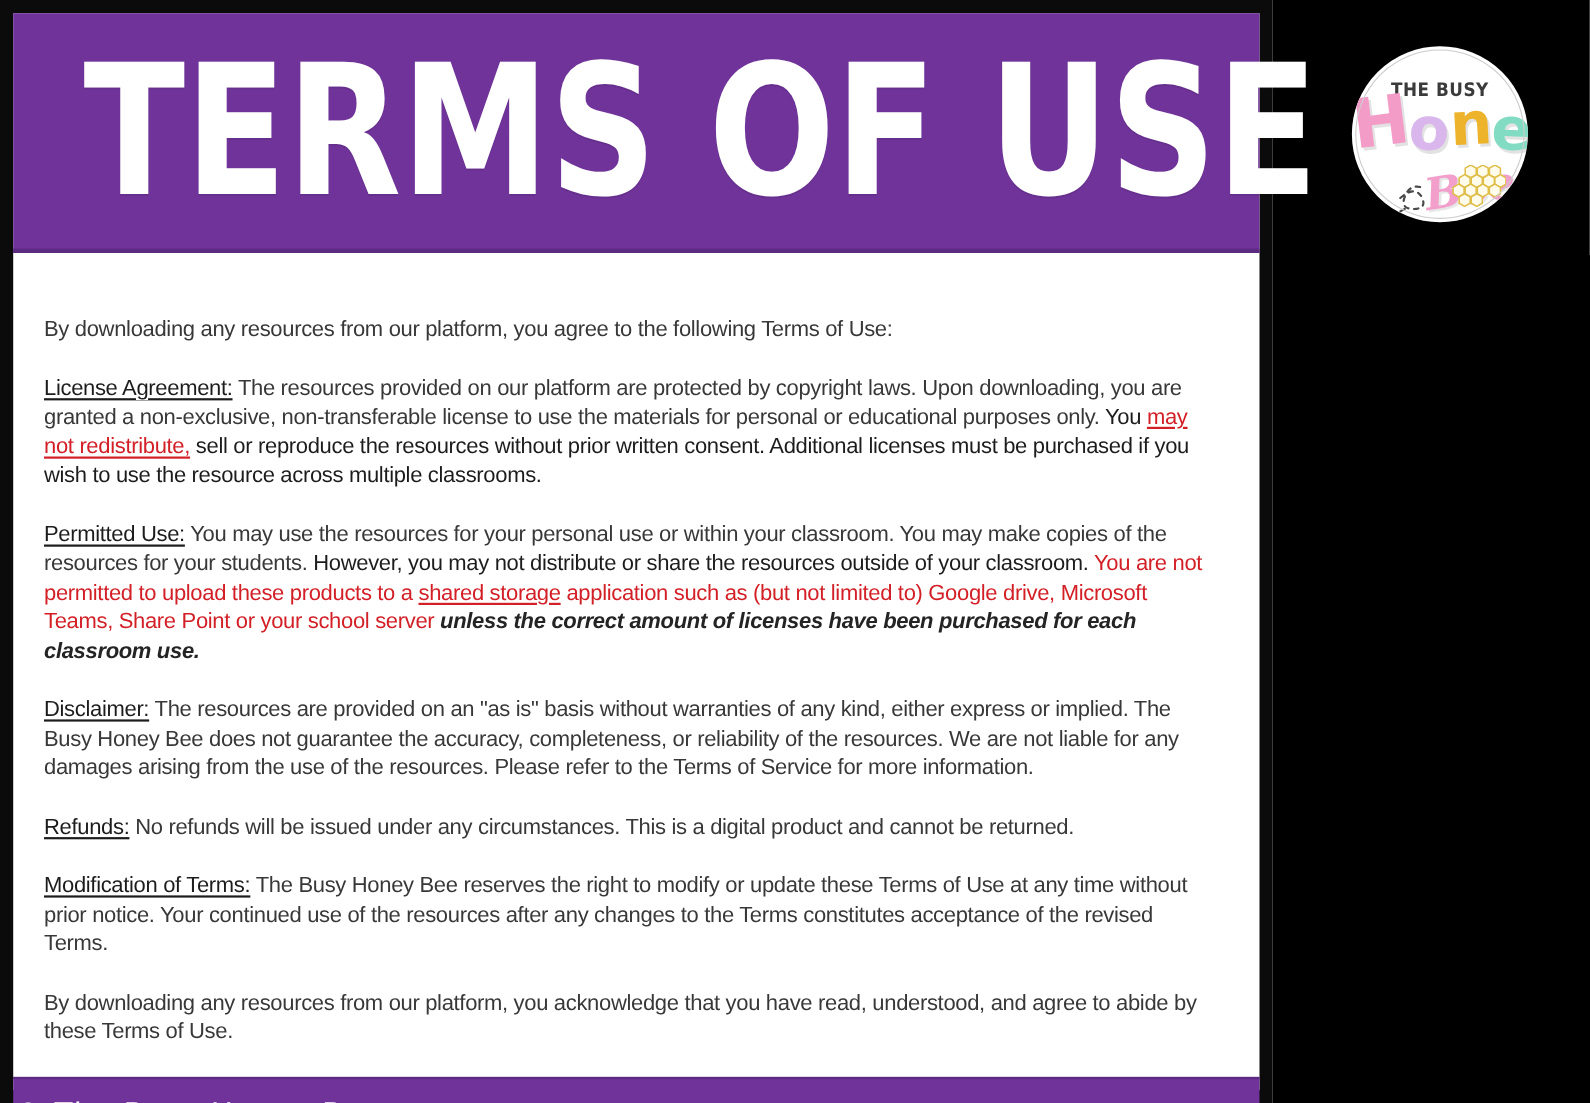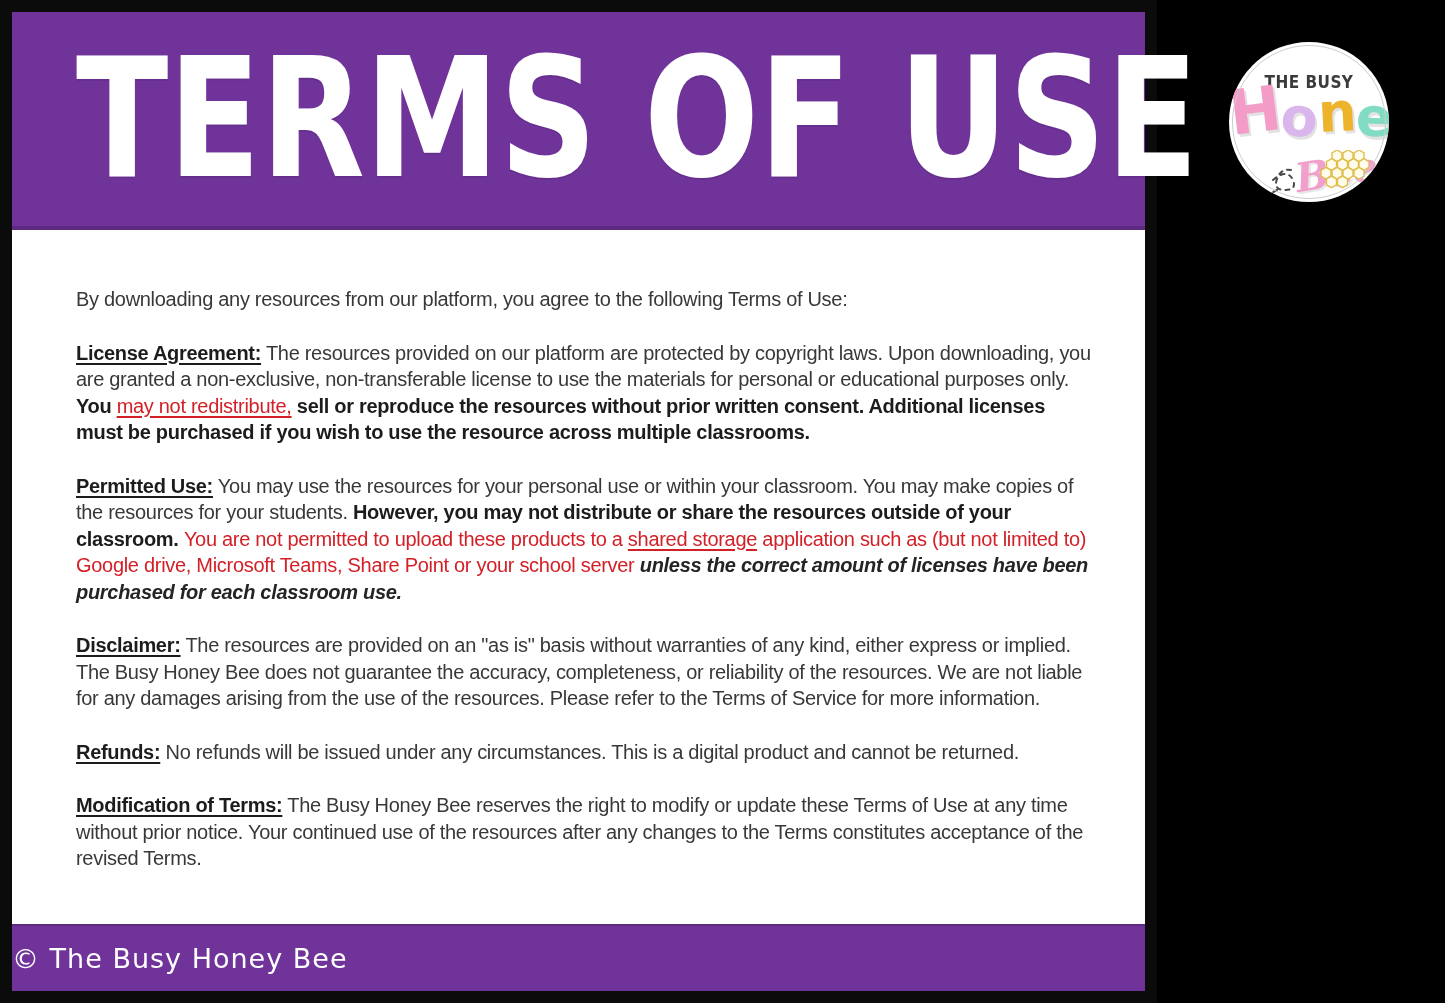--- a/index.html
+++ b/index.html
@@ -82,30 +82,30 @@
     color:#F2A0CB;
     transform:rotate(-9deg);
     text-shadow:2px 2px 0 rgba(160,160,160,0.25);
     letter-spacing:-1px;
   }
   .bee-trail{position:absolute;left:14px;top:124px;}
   .honeycomb{position:absolute;right:20px;bottom:10px;}
   
   .doc{
     flex:1 1 auto;
-    padding:56px 50px 0 64px;
+    padding:56px 50px 0 28px;
     font-size:20px;
     line-height:26.5px;
     letter-spacing:-0.3px;
     color:var(--ink);
   }
   .doc p{margin:0 0 27px 0;}
-  .run-h{font-weight:700;color:var(--ink-bold);text-decoration:underline;text-underline-offset:3px;margin-top:28px;}
+  .run-h{font-weight:400;color:var(--ink-bold);text-decoration:underline;text-underline-offset:3px;margin-top:28px;}
   .run-n{}
-  .run-b{font-weight:700;color:var(--ink-bold);}
+  .run-b{font-weight:400;color:var(--ink-bold);}
   .run-rb{font-weight:400;color:var(--red);}
   .run-ru{font-weight:400;color:var(--red);text-decoration:underline;text-underline-offset:3px;}
   .run-i{font-style:italic;font-weight:600;color:#242424;}
   
   .footer{
     height:67px;flex:0 0 auto;
     background:var(--purple);
     border-top:2px solid var(--purple-dark);
     display:flex;align-items:center;justify-content:flex-start;
     padding-right:45px;
@@ -158,19 +158,20 @@
     </div>
   </div>
 
   <div class="doc">
       <p><span class="run-n">By downloading any resources from our platform, you agree to the following Terms of Use:</span></p>
       <p><span class="run-h">License Agreement:</span><span class="run-n"> The resources provided on our platform are protected by copyright laws. Upon downloading, you are granted a non-exclusive, non-transferable license to use the materials for personal or educational purposes only. </span><span class="run-b">You </span><span class="run-ru">may not redistribute,</span><span class="run-b"> sell or reproduce the resources without prior written consent. Additional licenses must be purchased if you wish to use the resource across multiple classrooms.</span></p>
       <p><span class="run-h">Permitted Use:</span><span class="run-n"> You may use the resources for your personal use or within your classroom. You may make copies of the resources for your students. </span><span class="run-b">However, you may not distribute or share the resources outside of your classroom. </span><span class="run-rb">You are not permitted to upload these products to a </span><span class="run-ru">shared storage</span><span class="run-rb"> application such as (but not limited to) Google drive, Microsoft Teams, Share Point or your school server </span><span class="run-i">unless the correct amount of licenses have been purchased for each classroom use.</span></p>
       <p><span class="run-h">Disclaimer:</span><span class="run-n"> The resources are provided on an "as is" basis without warranties of any kind, either express or implied. The Busy Honey Bee does not guarantee the accuracy, completeness, or reliability of the resources. We are not liable for any damages arising from the use of the resources. Please refer to the Terms of Service for more information.</span></p>
       <p><span class="run-h">Refunds:</span><span class="run-n"> No refunds will be issued under any circumstances. This is a digital product and cannot be returned.</span></p>
       <p><span class="run-h">Modification of Terms:</span><span class="run-n"> The Busy Honey Bee reserves the right to modify or update these Terms of Use at any time without prior notice. Your continued use of the resources after any changes to the Terms constitutes acceptance of the revised Terms.</span></p>
+      <p><span class="run-n">By downloading any resources from our platform, you acknowledge that you have read, understood, and agree to abide by these Terms of Use.</span></p>
     </div>
 
   <div class="footer">
     <div class="copyright">© The Busy Honey Bee</div>
   </div>
 
 </div>
 
 </body></html>

